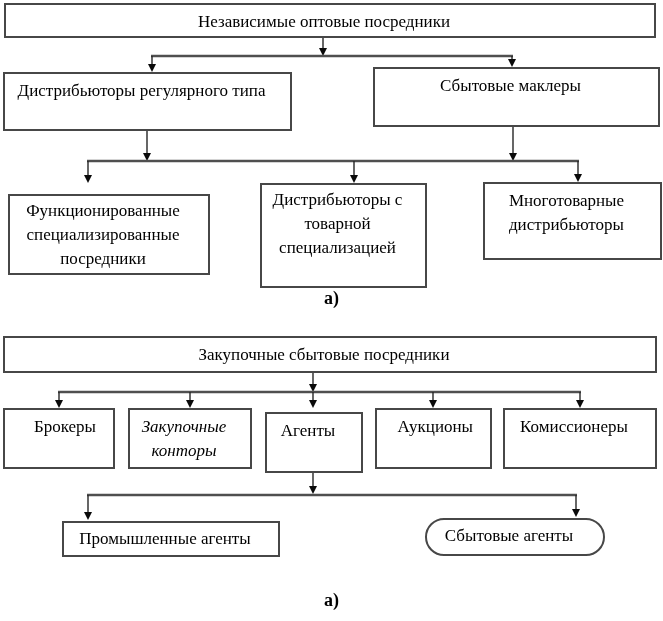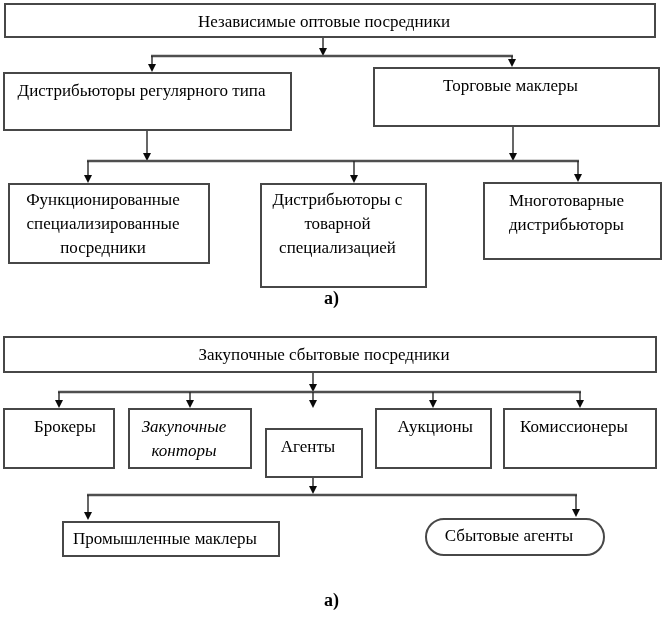--- a/index.html
+++ b/index.html
@@ -129,24 +129,24 @@
 
   <div class="box" style="left:4px; top:3px; width:652px; height:35px;">
     <span>Независимые оптовые посредники</span>
   </div>
 
   <div class="box" style="left:3px; top:72px; width:289px; height:59px;">
     <span>Дистрибьюторы регулярного типа</span>
   </div>
 
   <div class="box" style="left:373px; top:67px; width:287px; height:60px;">
-    <span>Торговые маклеры</span>
+    <span>Сбытовые маклеры</span>
   </div>
 
-  <div class="box" style="left:8px; top:183px; width:202px; height:81px; padding-top:3px;">
+  <div class="box" style="left:8px; top:194px; width:202px; height:81px; padding-top:3px;">
     <span>Функционированные специализированные посредники</span>
   </div>
 
   <div class="box" style="left:260px; top:183px; width:167px; height:105px; padding-top:3px;">
     <span>Дистрибьюторы с товарной специализацией</span>
   </div>
 
   <div class="box" style="left:483px; top:182px; width:179px; height:78px;">
     <span>Многотоварные дистрибьюторы</span>
   </div>
@@ -158,34 +158,34 @@
   </div>
 
   <div class="box" style="left:3px; top:408px; width:112px; height:61px;text-align:right;">
     <span>Брокеры</span>
   </div>
 
   <div class="box" style="left:128px; top:408px; width:124px; height:61px;font-style:italic;">
     <span>Закупочные конторы</span>
   </div>
 
-  <div class="box" style="left:265px; top:428px; width:98px; height:50px;">
+  <div class="box" style="left:265px; top:412px; width:98px; height:61px;">
     <span>Агенты</span>
   </div>
 
   <div class="box" style="left:375px; top:408px; width:117px; height:61px;text-align:right;">
     <span>Аукционы</span>
   </div>
 
   <div class="box" style="left:503px; top:408px; width:154px; height:61px;font-family:Liberation Serif, serif;">
     <span>Комиссионеры</span>
   </div>
 
   <div class="box" style="left:62px; top:521px; width:218px; height:36px; padding-top:4px;">
-    <span>Промышленные маклеры</span>
+    <span>Промышленные агенты</span>
   </div>
 
   <div class="box" style="left:425px; top:518px; width:180px; height:38px; padding-top:4px;border-radius:19px;">
     <span>Сбытовые агенты</span>
   </div>
 
   <div class="caption" style="top:590px;">а)</div>
 
 </div>
 

